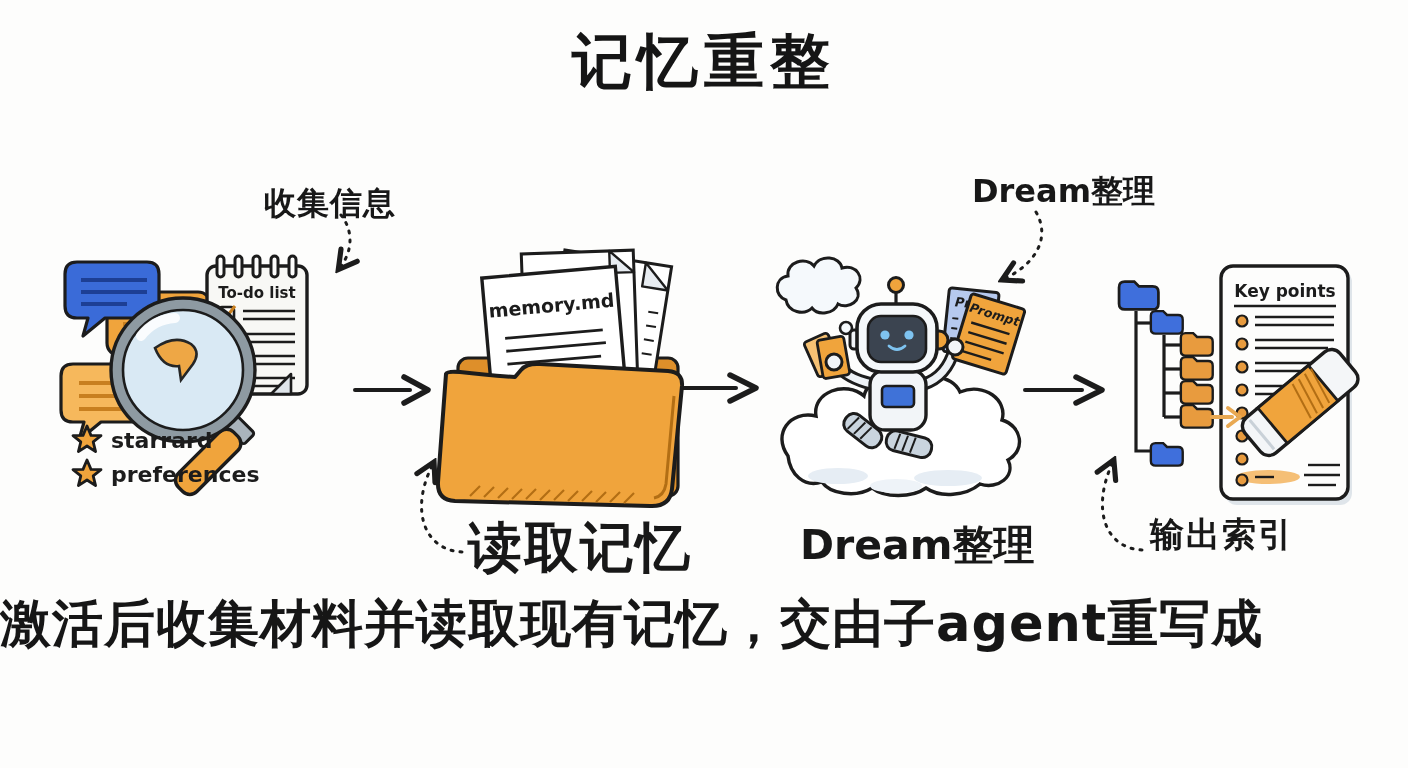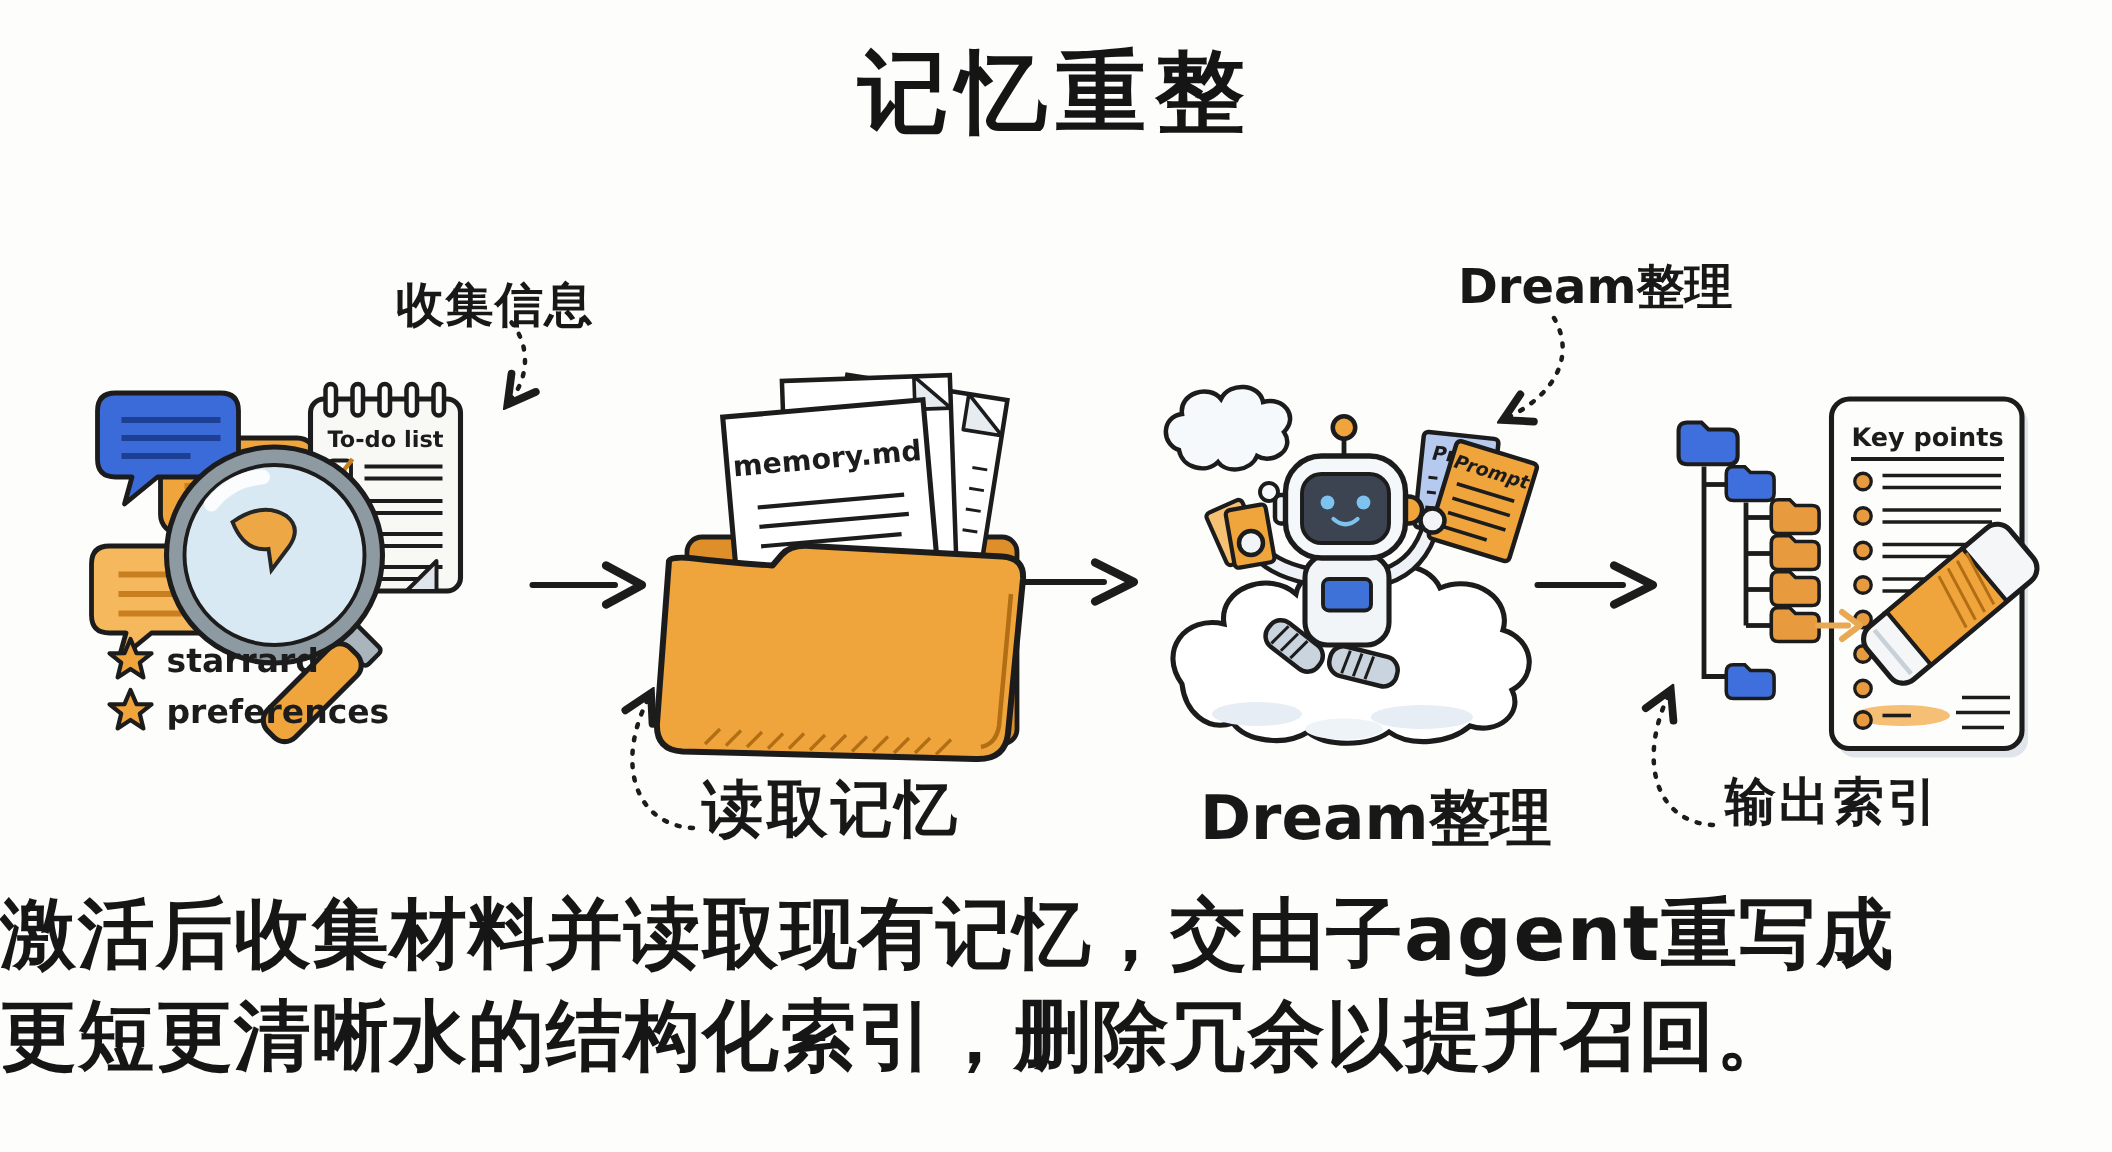--- a/index.html
+++ b/index.html
@@ -10,21 +10,21 @@
   }
   .canvas { position:relative; width:1408px; height:768px; background:#fdfdfc; }
   .abs { position:absolute; }
   .title {
     top:22px; left:0; width:1408px; text-align:center;
     font-size:60px; font-weight:bold; letter-spacing:6px; color:#151515;
   }
   .anno { font-weight:bold; color:#181818; white-space:nowrap; }
   .anno-collect   { top:170px; left:264px;  font-size:32px; letter-spacing:1px;margin-top:12px; }
   .anno-dreamtop  { top:170px; left:972px;  font-size:32px; }
-  .anno-read      { top:512px; left:468px;  font-size:41px; letter-spacing:2px; }
+  .anno-read      { top:512px; left:468px;  font-size:54px; letter-spacing:2px; }
   .anno-dreambot  { top:518px; left:800px;  font-size:41px; }
   .anno-output    { top:512px; left:1150px; font-size:34px; letter-spacing:2px; }
   .caption { top:590px; left:0; width:1408px; font-weight:bold; color:#161616; }
   .caption .cap-line { font-size:51px; line-height:68px; letter-spacing:1px; white-space:nowrap; }
   svg { display:block; overflow:visible; }
   svg text { font-family:"DejaVu Sans","Liberation Sans",sans-serif; fill:#1c1c1c; }
 </style>
 </head>
 <body>
 
@@ -355,16 +355,15 @@
 
       <g>
         <line x1="114" y1="164" x2="134" y2="164" stroke="#E9A952" stroke-width="4" stroke-linecap="round"></line>
         <path d="M130,155 L142,164 L130,173" fill="none" stroke="#E9A952" stroke-width="4" stroke-linecap="round" stroke-linejoin="round"></path>
       </g>
     </g>
   </svg>
 
   <div class="abs caption">
     <div class="cap-line">激活后收集材料并读取现有记忆，交由子agent重写成</div>
-    <div class="cap-line">更短更清晰水的结构化索引，删除冗余以提升召回。</div>
   </div>
 
 </div>
 
 </body></html>

